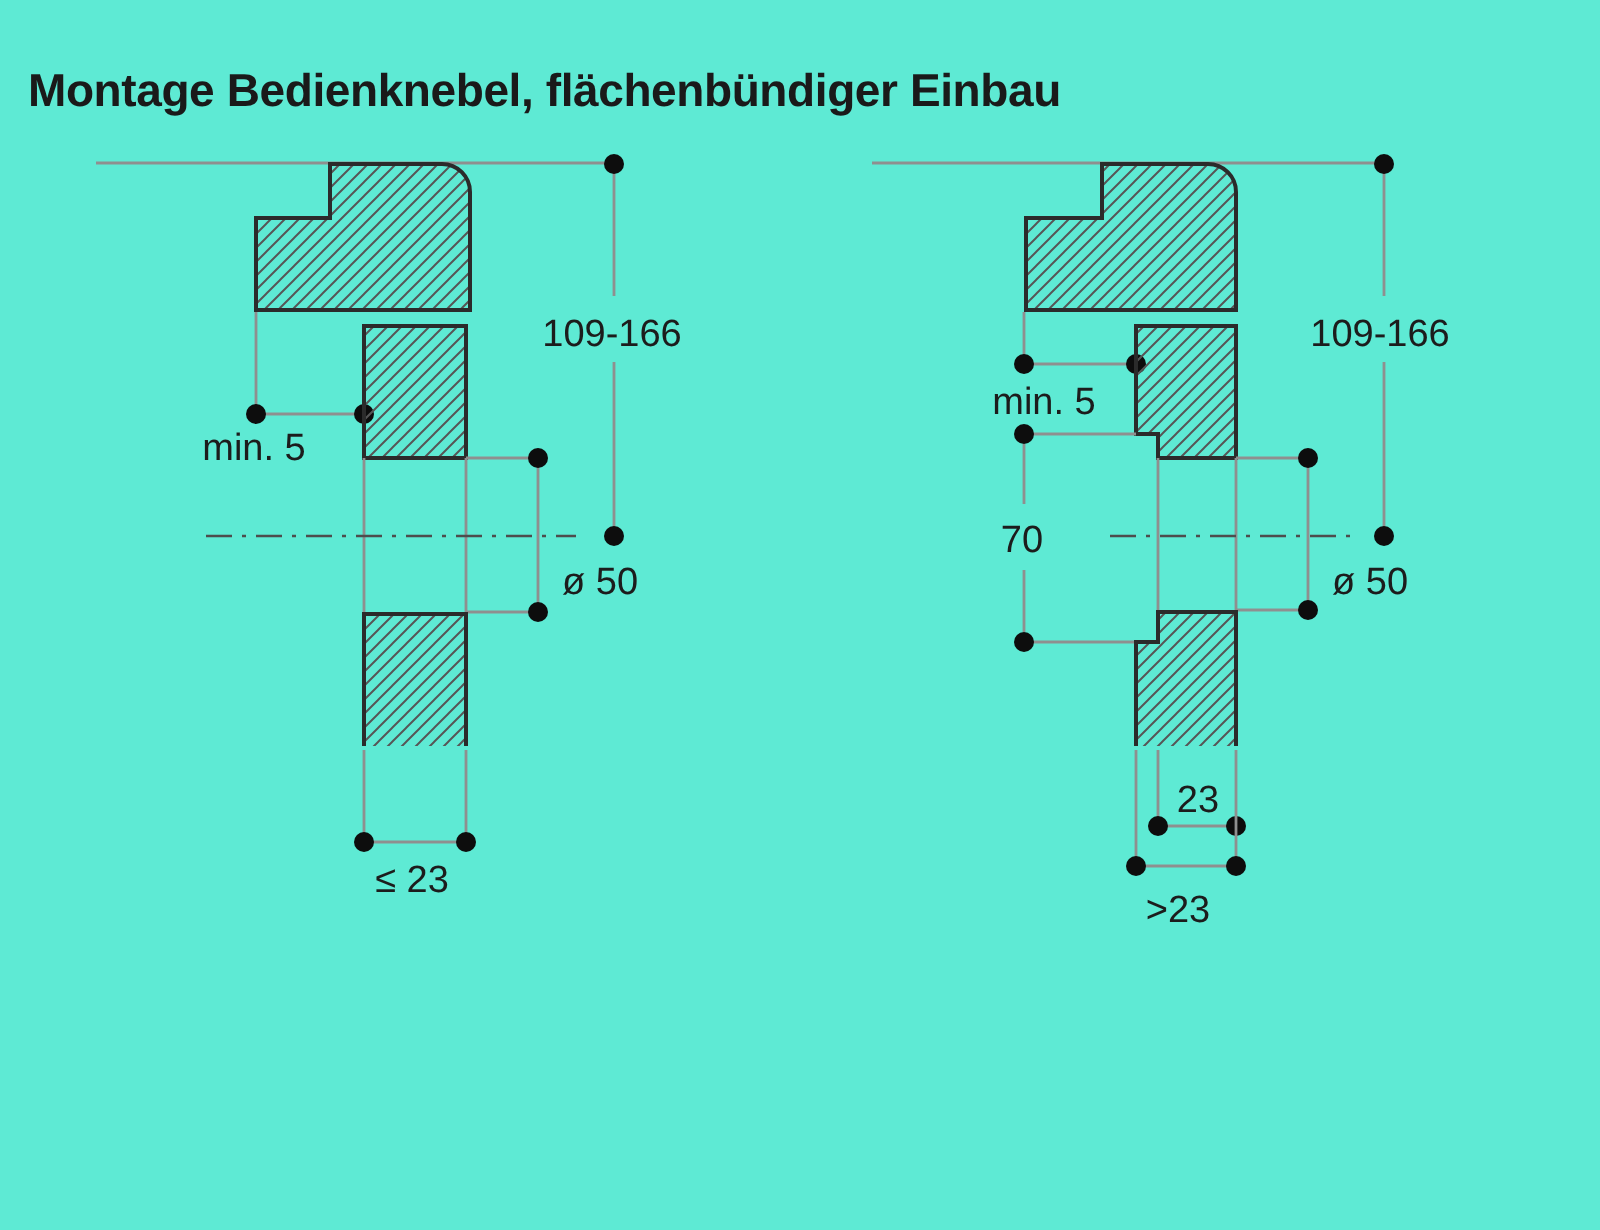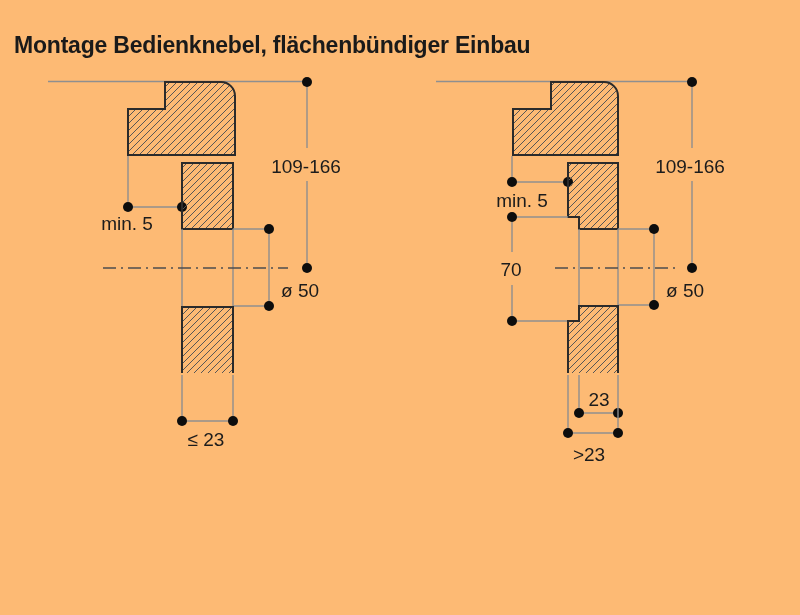--- a/index.html
+++ b/index.html
@@ -1,16 +1,16 @@
 <!DOCTYPE html>
 <html><head>
 <meta charset="utf-8">
 <style>
   html,body{margin:0;padding:0;background:#ffffff;}
-  .canvas{position:relative;width:800px;height:615px;background:#fdba74;overflow:hidden;
+  .canvas{position:relative;width:800px;height:615px;background:#5eead4;overflow:hidden;
           font-family:"Liberation Sans","DejaVu Sans",sans-serif;}
   .title{position:absolute;left:14px;top:32px;margin:0;font-size:23px;font-weight:bold;
          color:#1a1a1a;letter-spacing:-0.2px;white-space:nowrap;}
   svg{position:absolute;left:0;top:0;}
   .outline{fill:url(#hatch);stroke:#2b2b2b;stroke-width:2;}
   .outline-open{fill:none;stroke:#2b2b2b;stroke-width:2;}
   .hatchfill{fill:url(#hatch);stroke:none;}
   .dim{stroke:#8f8f8f;stroke-width:1.4;fill:none;}
   .cl{stroke:#4d4d4d;stroke-width:1.3;fill:none;stroke-dasharray:13 5 2 5;}
   .dot{fill:#0d0d0d;stroke:none;}

